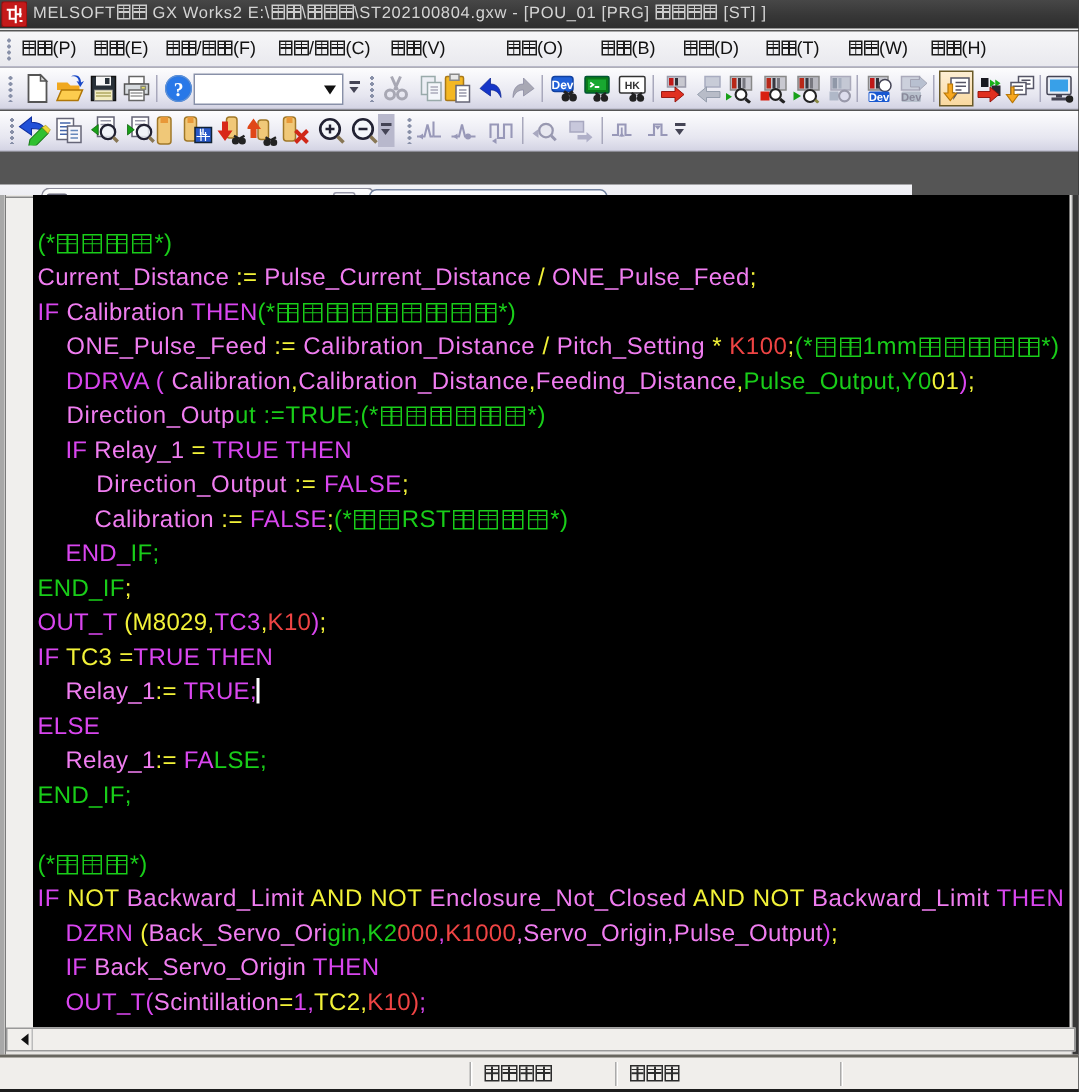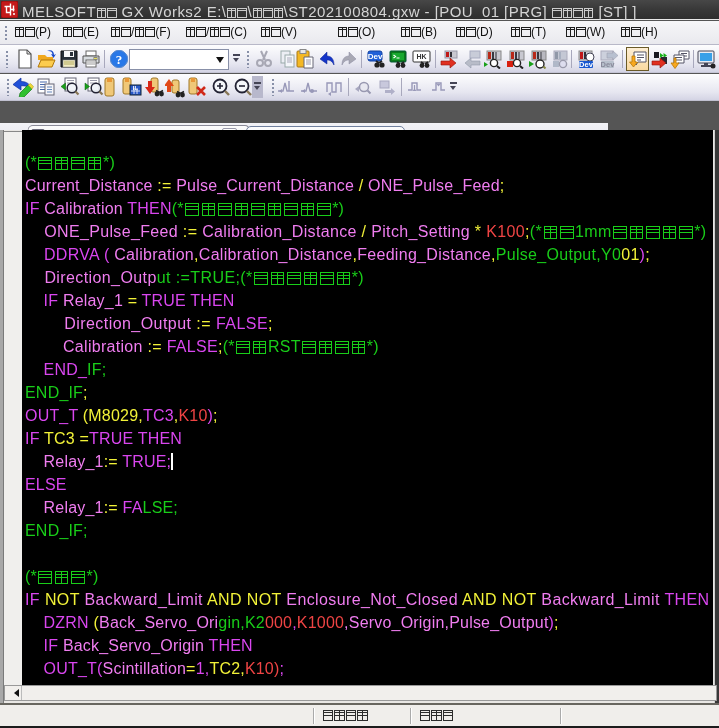--- a/index.html
+++ b/index.html
@@ -9,21 +9,21 @@
 linear-gradient(to bottom,transparent 44%,currentColor 44%,currentColor 56%,transparent 56%),
 linear-gradient(to bottom,transparent 15%,currentColor 15%,currentColor 24%,transparent 24%);}
 .c2{display:inline-block;width:13.5px;height:13.5px;border:1px solid currentColor;vertical-align:-2px;margin:0 1.5px;
 background:linear-gradient(to right,transparent 46%,currentColor 46%,currentColor 54%,transparent 54%),
 linear-gradient(to bottom,transparent 46%,currentColor 46%,currentColor 54%,transparent 54%),
 linear-gradient(to bottom,transparent 20%,currentColor 20%,currentColor 26%,transparent 26%);}
 
 
 #title{position:absolute;left:0;top:0;width:719px;height:20px;
 background:linear-gradient(#474747,#373737 55%,#2e2e2e);border-bottom:1px solid #e8e8e8;}
-#title .txt{position:absolute;left:22px;top:3px;font-size:15px;color:#d4d4d4;white-space:nowrap;}
+#title .txt{position:absolute;left:22px;top:3px;font-size:11px;color:#d4d4d4;white-space:nowrap;}
 #ticon{position:absolute;left:1px;top:1px;width:17px;height:17px;}
 
 
 #menu{position:absolute;left:0;top:21px;width:719px;height:23px;background:linear-gradient(#f6f6f8,#e9e9ee);
 font-size:12px;color:#111;}
 #menu span.mi{position:absolute;top:4px;white-space:nowrap;}
 .grip{position:absolute;width:4px;background-image:radial-gradient(circle,#8890a8 1.2px,transparent 1.4px);
 background-size:4px 4px;background-repeat:repeat-y;}
 
 

